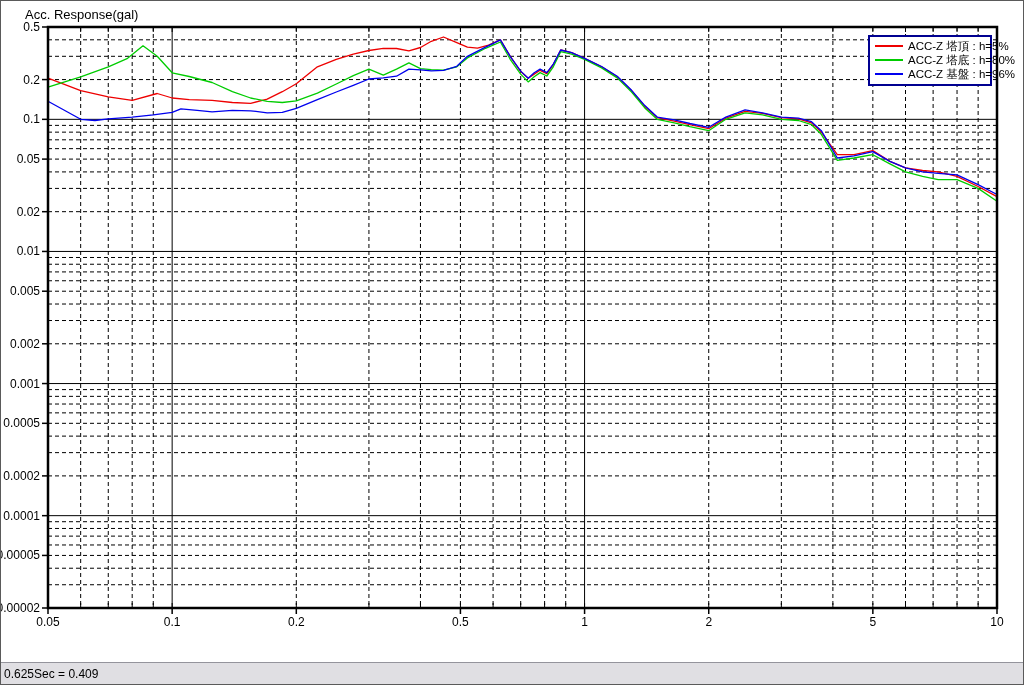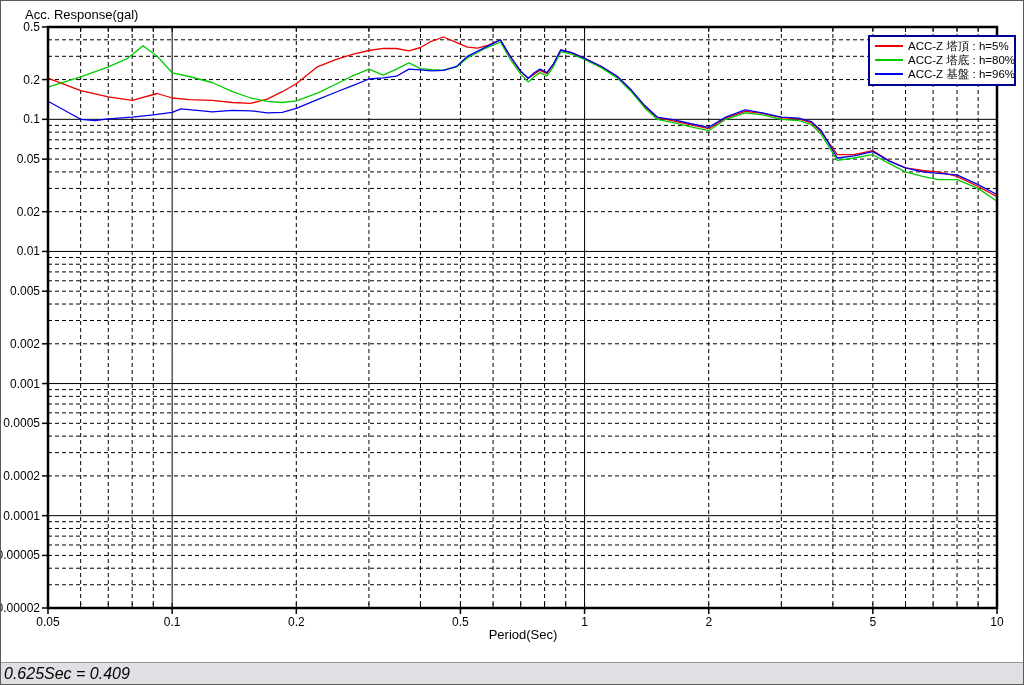--- a/index.html
+++ b/index.html
@@ -17,35 +17,35 @@
   .chart-title{
     position:absolute;left:24px;top:6px;
     font-size:13px;letter-spacing:0px;white-space:pre;
   }
   svg.plot{position:absolute;left:0;top:0;}
   .x-axis-label{
     position:absolute;left:402px;top:626px;width:240px;
     text-align:center;font-size:13px;
   }
   .legend{
-    position:absolute;left:867px;top:34px;width:148px;
+    position:absolute;left:867px;top:34px;width:124px;
     background:#ffffff;border:2px solid #000090;
     box-sizing:border-box;
     padding:2px 4px 3px 5px;
   }
   .legend-row{display:flex;align-items:center;height:14px;}
   .legend-line{display:inline-block;width:28px;height:2px;margin-right:5px;flex:0 0 auto;}
   .legend-label{font-size:11.5px;white-space:nowrap;letter-spacing:0;}
   .status-bar{
     position:absolute;left:0;bottom:0;width:1022px;height:22px;
     background:#e0dfe3;border-top:1px solid #94949c;
     box-sizing:border-box;
     display:flex;align-items:center;
   }
-  .status-text{font-size:16px;padding-left:3px;font-style:italic;}
+  .status-text{font-size:12px;padding-left:3px;}
 </style>
 </head>
 <body>
 
 <div class="window">
   <div class="chart-area">
     <div class="chart-title">Acc. Response(gal)</div>
 
     <svg class="plot" id="plot-svg" width="1022" height="661">
         <g stroke="#000000" stroke-width="1">
@@ -203,21 +203,20 @@
           <text x="39" y="346.78539095378267" text-anchor="end">0.002</text>
           <text x="39" y="386.5536522615543" text-anchor="end">0.001</text>
           <text x="39" y="426.32191356932594" text-anchor="end">0.0005</text>
           <text x="39" y="478.8926954768914" text-anchor="end">0.0002</text>
           <text x="39" y="518.6609567846631" text-anchor="end">0.0001</text>
           <text x="39" y="558.4292180924347" text-anchor="end">0.00005</text>
           <text x="39" y="611" text-anchor="end">0.00002</text>
         </g>
       </svg>
 
-    <div class="x-axis-label">Period(Sec)</div>
 
     <div class="legend">
       <div class="legend-row">
         <span class="legend-line" style="background: rgb(238, 0, 0);"></span>
         <span class="legend-label">ACC-Z 塔頂 : h=5%</span>
       </div>
       <div class="legend-row">
         <span class="legend-line" style="background: rgb(0, 204, 0);"></span>
         <span class="legend-label">ACC-Z 塔底 : h=80%</span>
       </div>

